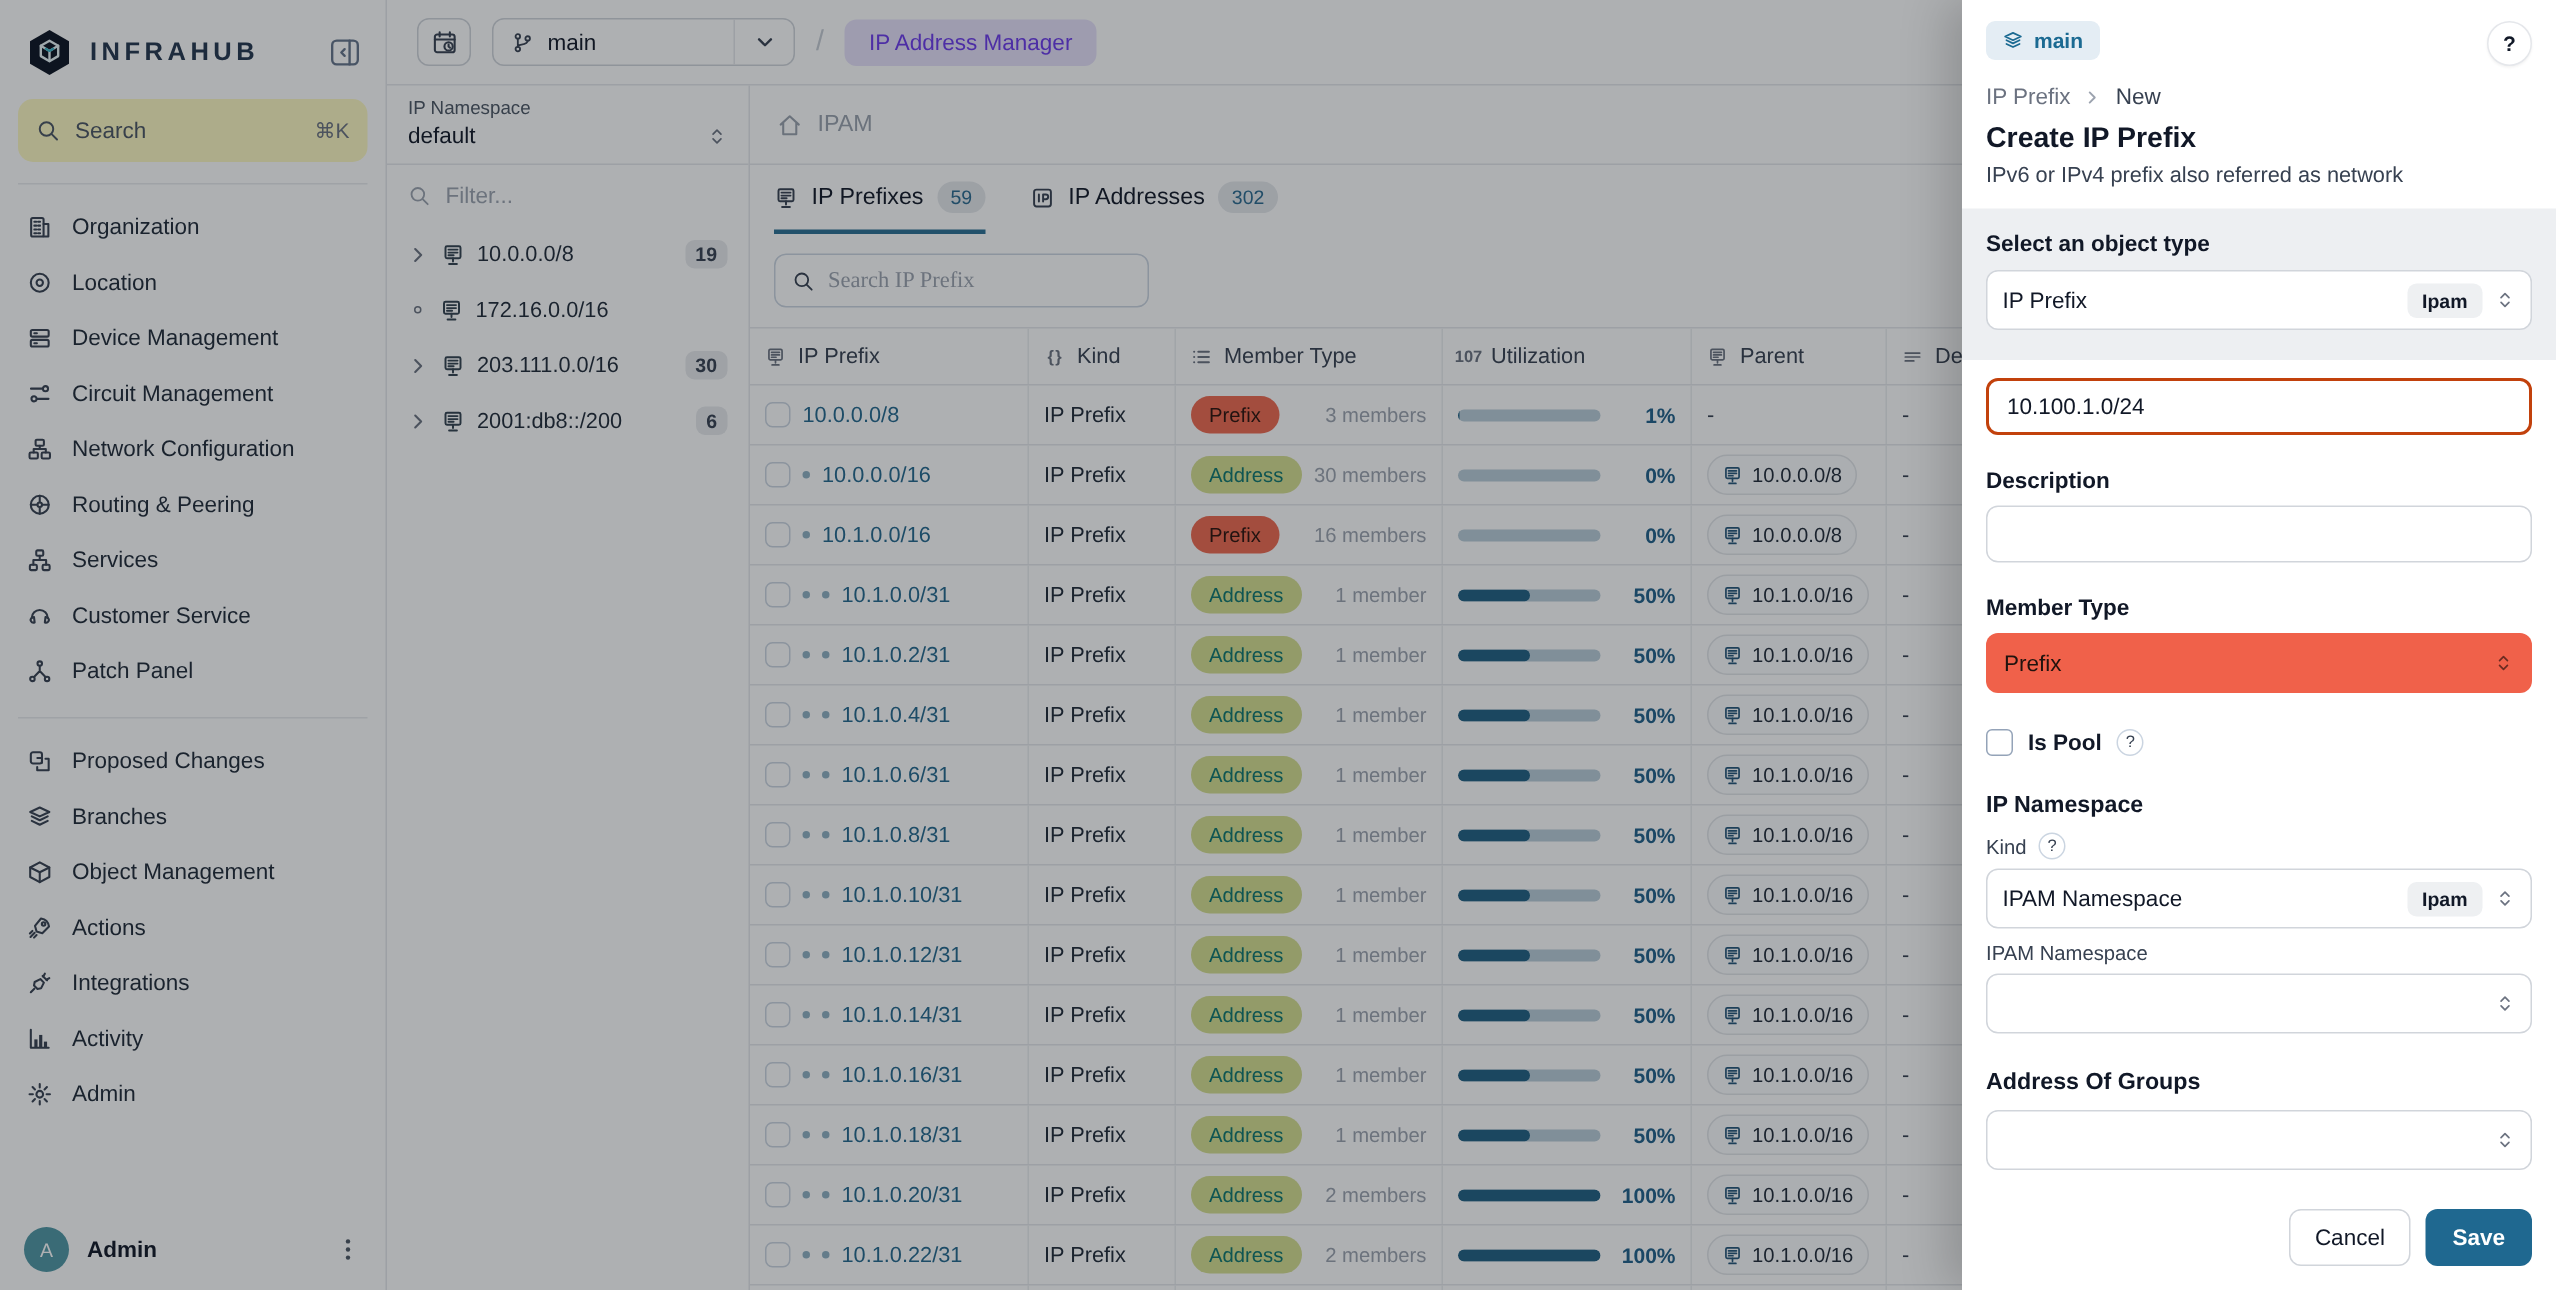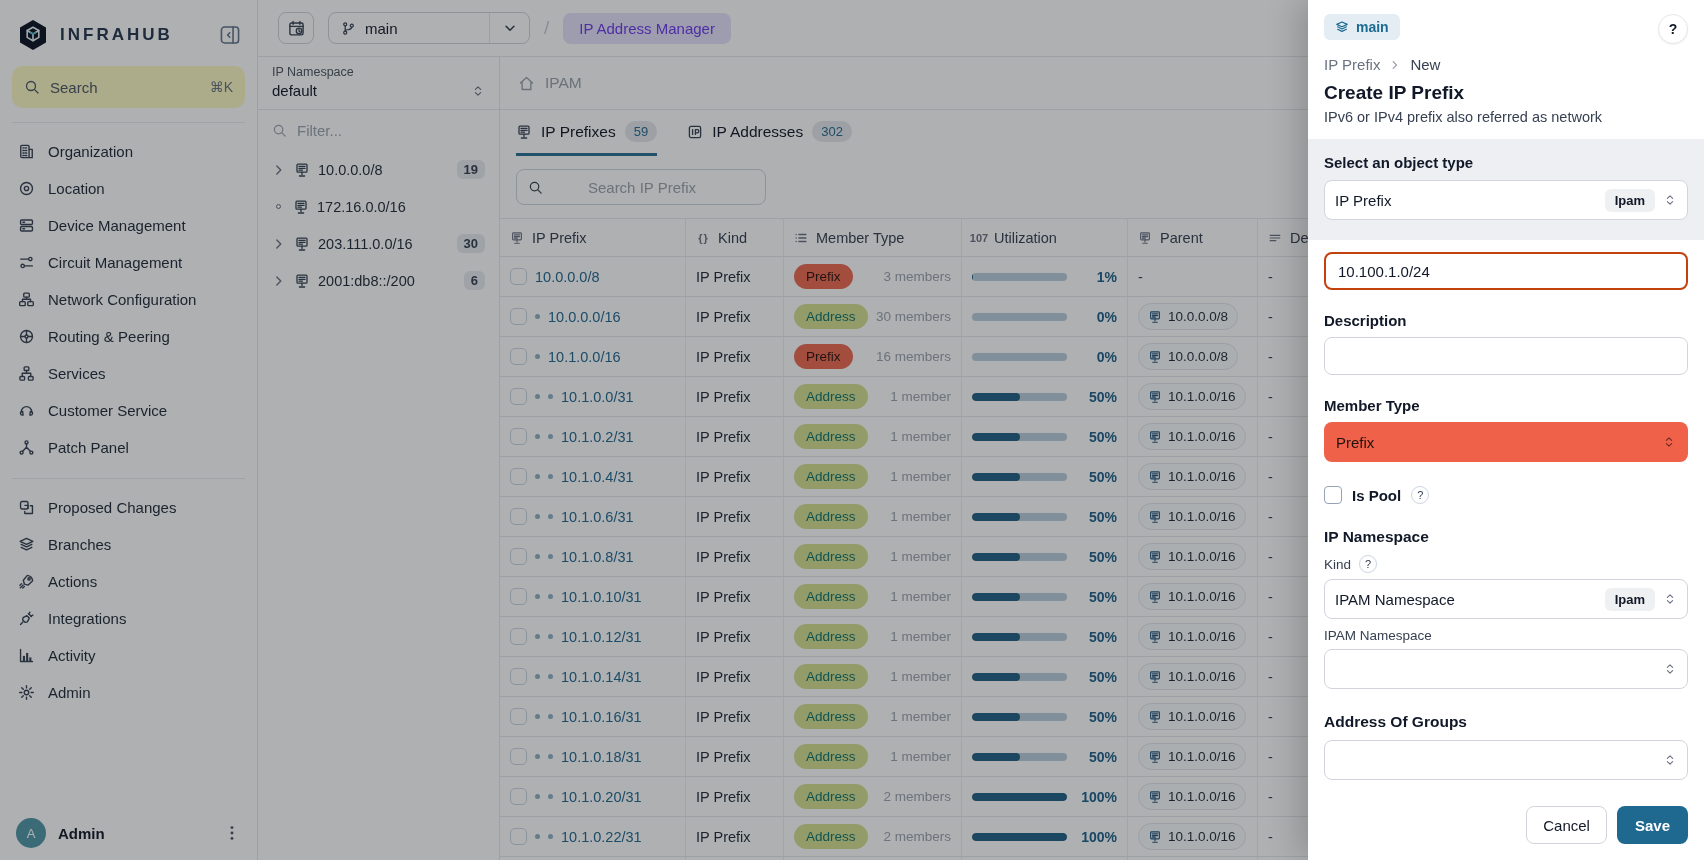--- a/index.html
+++ b/index.html
@@ -85,21 +85,21 @@
   .tabs { display:flex; gap:30px; padding:0 16px; height:46px; flex:none; }
   .tab { display:flex; align-items:center; gap:9px; cursor:pointer; border-bottom:3px solid transparent; }
   .tab .icon { width:16px; height:16px; color:#374151; }
   .tab-label { font-size:15.5px; color:#111827; }
   .tab-count { background:#e5e8ec; color:#2b6a8f; border-radius:999px; padding:3px 9px; font-size:13px; }
   .tab.active { border-bottom-color:#2b6f94; }
   .tablesearch-row { padding:13px 0 13px 16px; flex:none; }
   .table-search { width:250px; height:36px; border:1px solid #cbd5e1; border-radius:8px;
     display:flex; align-items:center; gap:9px; padding:0 11px; }
   .table-search .icon { width:15px; height:15px; color:#374151; }
-  .table-search input { border:none; outline:none; font-size:15px; width:180px; font-family:Liberation Sans, sans-serif;text-align:center; }
+  .table-search input { border:none; outline:none; font-size:15px; width:180px; font-family:Liberation Serif, serif; }
   .table-search input::placeholder { color:#9ca3af; }
 
   .table { flex:1; min-height:0; overflow:hidden; border-top:1px solid #e5e7eb; }
   .tr { display:grid; grid-template-columns:186px 98px 178px 166px 130px minmax(120px,1fr);
     height:40px; border-bottom:1px solid #e5e7eb; }
   .tr.head { height:38px; }
   .td { display:flex; align-items:center; gap:8px; padding:0 10px; border-right:1px solid #eceef0;
     overflow:hidden; white-space:nowrap; }
   .head .td { color:#374151; font-size:14.5px; }
   .head .td .icon { width:14px; height:14px; color:#6b7280; }
@@ -314,20 +314,29 @@
           <svg viewBox="0 0 16 16">
             <path d="M8 2.2 14 5 8 7.8 2 5z"></path>
             <path d="M3 7.8l5 2.4 5-2.4M3 10.6 8 13l5-2.4"></path>
           </svg>
         </span>
         <span class="nav-label">Branches</span>
       </div>
       <div class="nav-item">
         <span class="icon">
           <svg viewBox="0 0 16 16">
+            <path d="M8 1.8 14 5v6L8 14.2 2 11V5z"></path>
+            <path d="M2 5l6 3 6-3M8 8v6.2"></path>
+          </svg>
+        </span>
+        <span class="nav-label">Object Management</span>
+      </div>
+      <div class="nav-item">
+        <span class="icon">
+          <svg viewBox="0 0 16 16">
             <path d="M8.8 2.2c2.6.4 4.6 2.4 5 5l-4.2 4.2-3.6-1-1-3.6z"></path>
             <circle cx="10.4" cy="5.6" r="1.1"></circle>
             <path d="M4.8 11.2 2.2 13.8M6 12.6 4.4 14.2M3.4 10 1.8 11.6"></path>
           </svg>
         </span>
         <span class="nav-label">Actions</span>
       </div>
       <div class="nav-item">
         <span class="icon">
           <svg viewBox="0 0 16 16">

